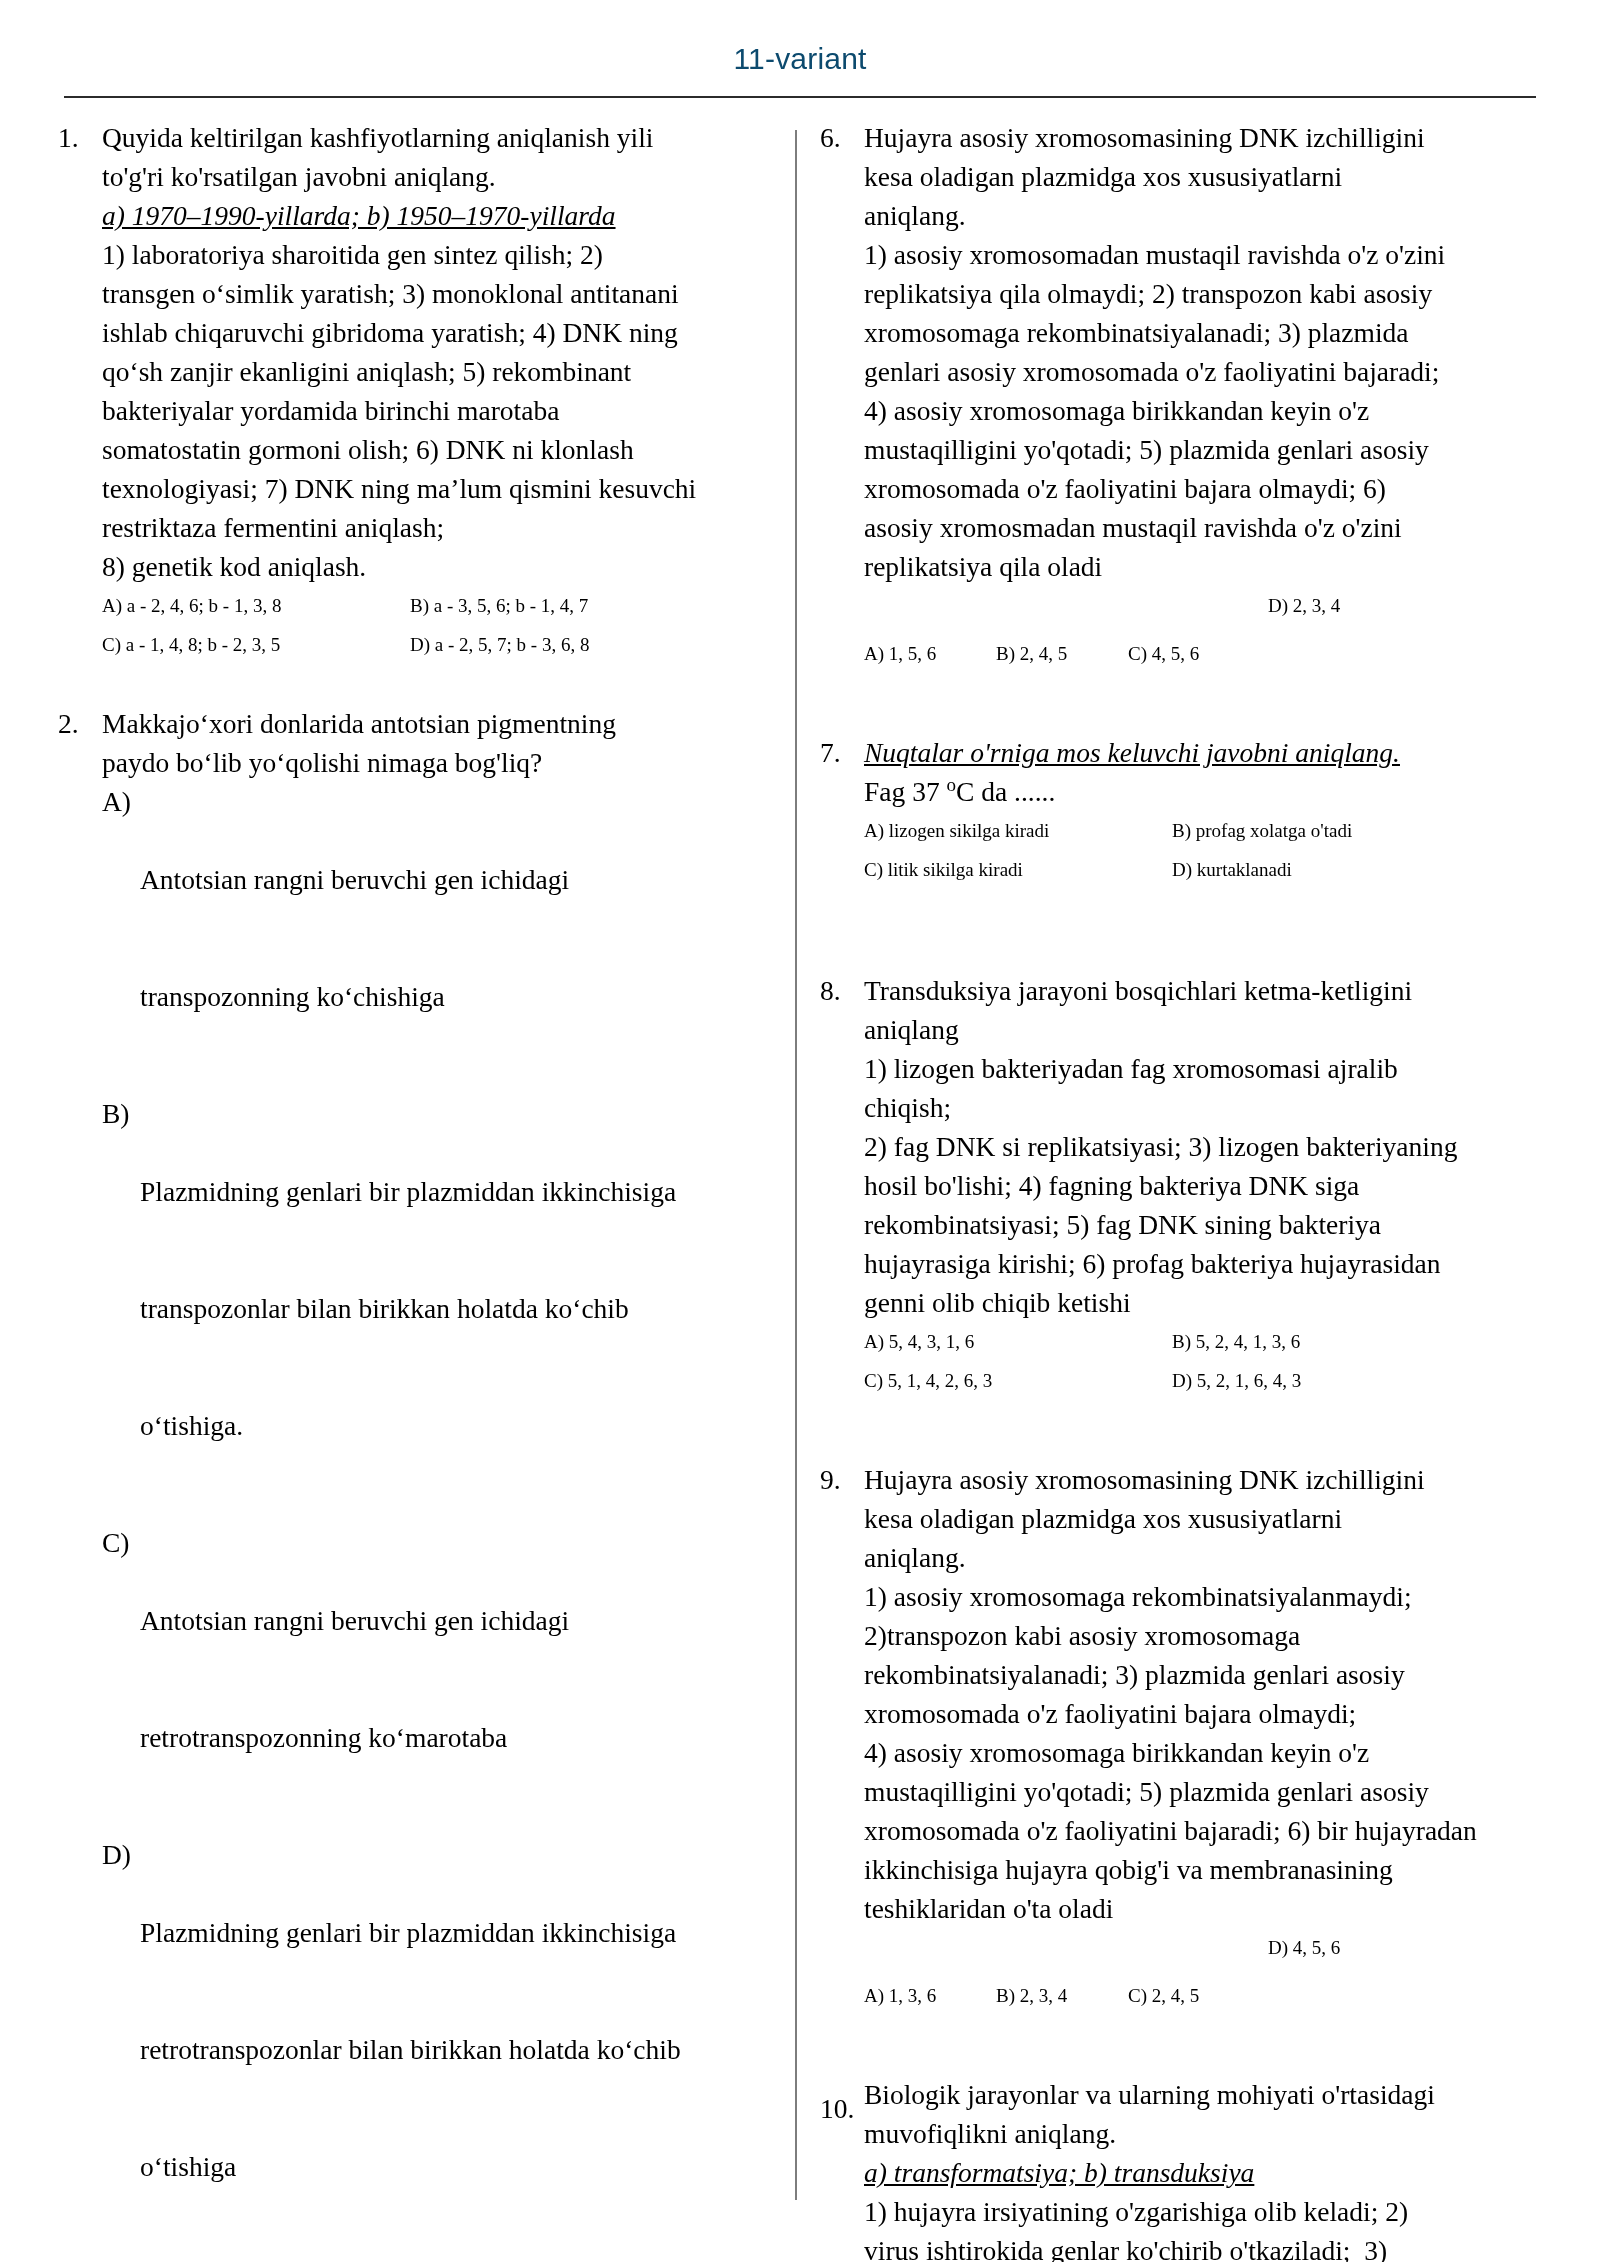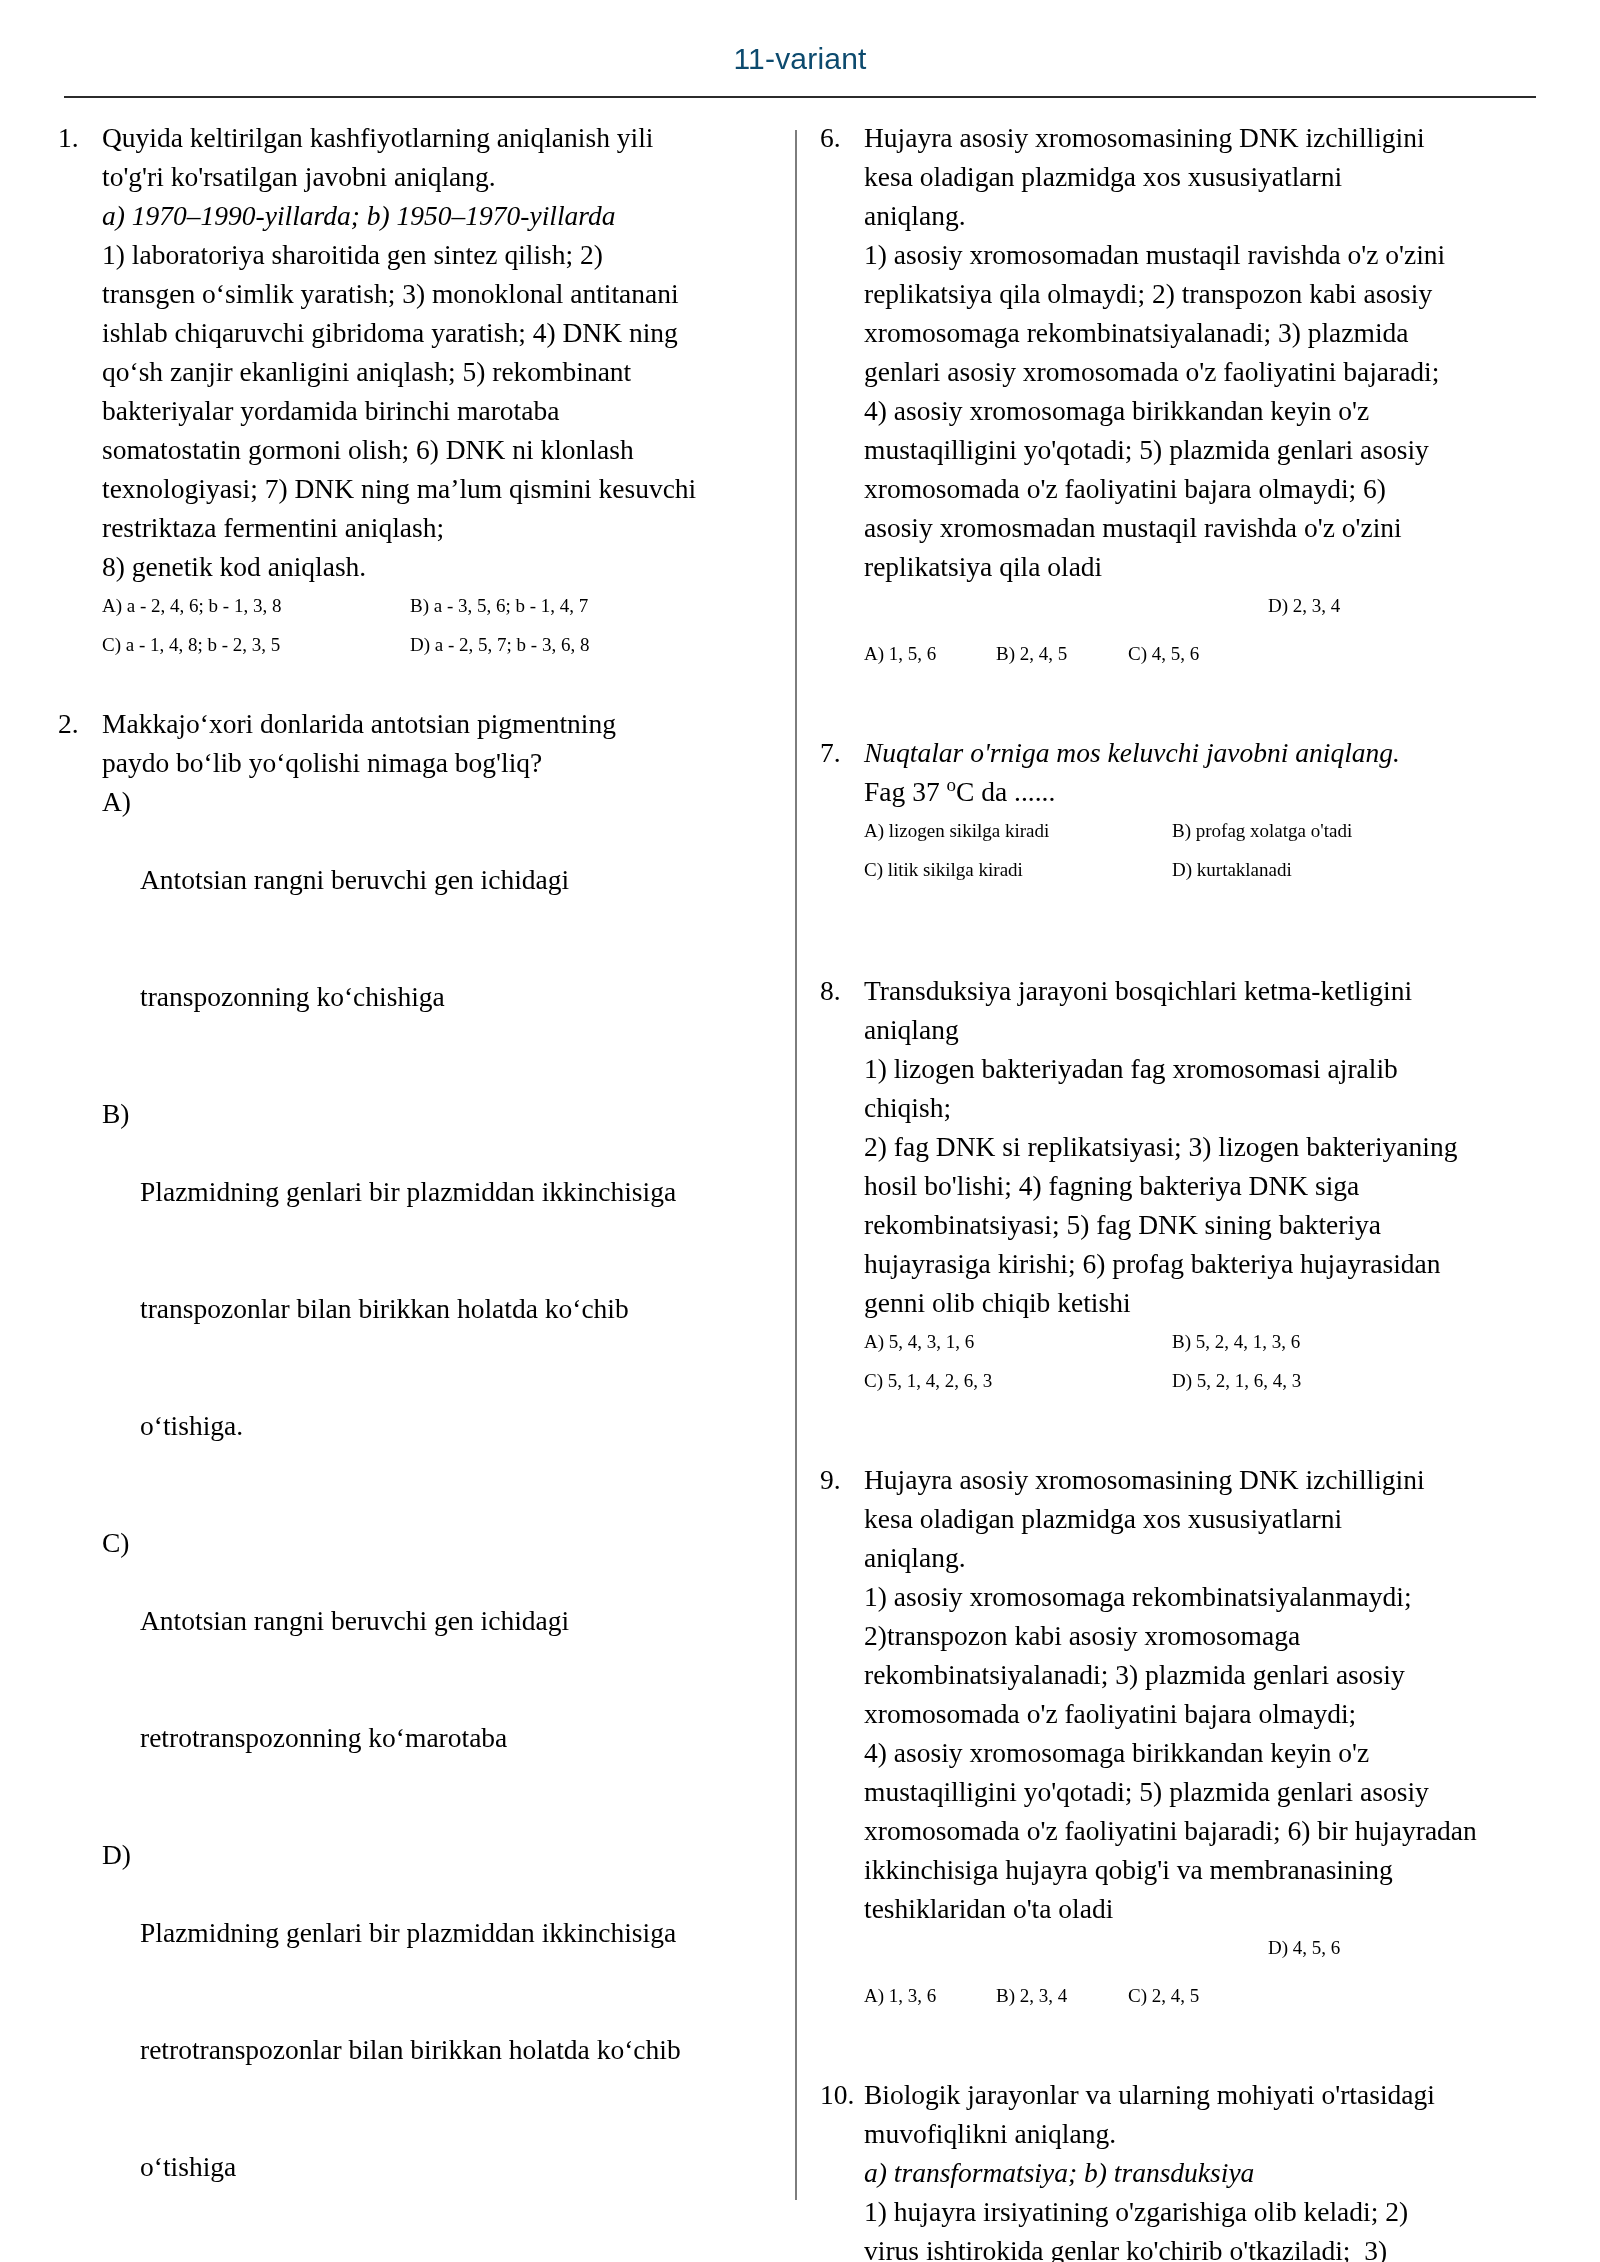--- a/index.html
+++ b/index.html
@@ -85,32 +85,32 @@
     align-items: flex-start;
   }
   .q-num {
     flex: 0 0 auto;
     width: 44px;
     text-align: left;
     font-size: 27.5px;
     line-height: 39px;
     white-space: pre;
   }
-  .q-num.wide { width: 44px; }
+  .q-num.wide { width: 44px; margin-top: 14px; }
   .q-body {
     flex: 1 1 auto;
     min-width: 0;
   }
   .line {
     font-size: 27.5px;
     line-height: 39px;
     white-space: pre-wrap;
     word-break: normal;
   }
-  .line.italic { font-style: italic; }
+  .line.italic { font-style: italic; text-decoration: underline; }
 
   
   .opt {
     display: flex;
     align-items: flex-start;
     font-size: 27.5px;
     line-height: 39px;
   }
   .opt-letter {
     flex: 0 0 auto;

